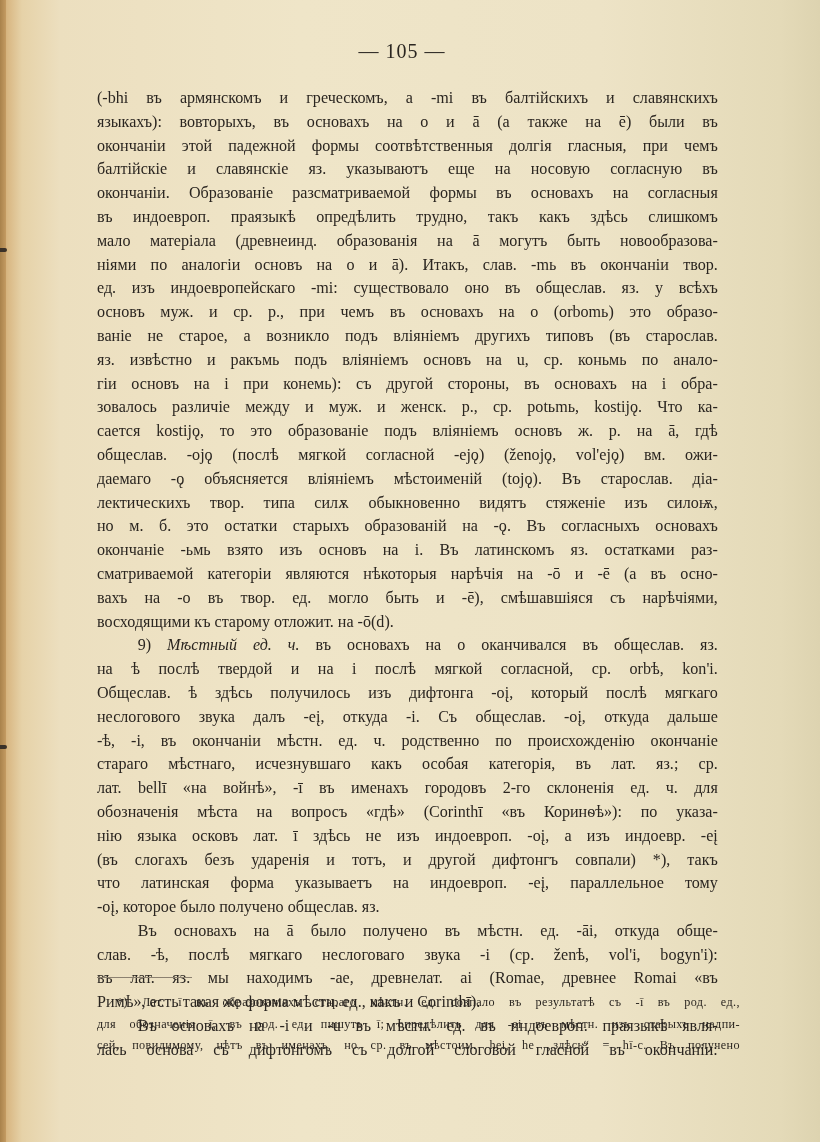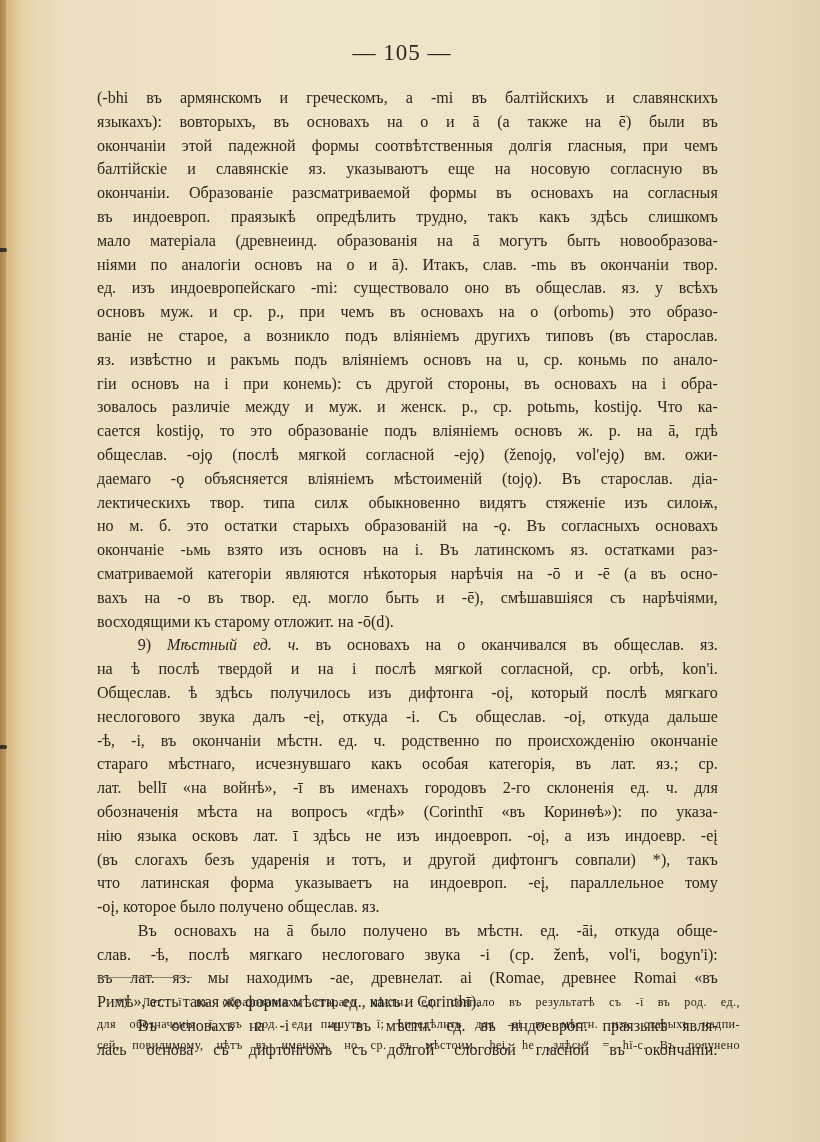--- a/index.html
+++ b/index.html
@@ -11,21 +11,21 @@
   }
   .page-edge {
     position: absolute; left: 0; top: 0; width: 6px; height: 1142px;
     background: linear-gradient(90deg, #a9824b, #c49b62);
   }
   .edge-mark {
     position: absolute; left: 0; width: 7px; height: 4px; background: #3a3128; border-radius: 0 3px 3px 0;
   }
   .page-number {
     position: absolute; top: 40px; left: 0; width: 804px; text-align: center;
-    font-size: 23px; letter-spacing: 1px;
+    font-size: 20px; letter-spacing: 1px;
   }
   .body-text {
     position: absolute; left: 97px; top: 86px; width: 640px;
     font-size: 16.6px; line-height: 23.8px; text-align: justify;
     transform: scaleX(0.97); transform-origin: left top;
   }
   .line { display: block; white-space: nowrap; text-align-last: justify; text-align: justify; }
   .line.last { text-align-last: left; }
   .line.indent { padding-left: 42px; }
   .italic { font-style: italic; }

